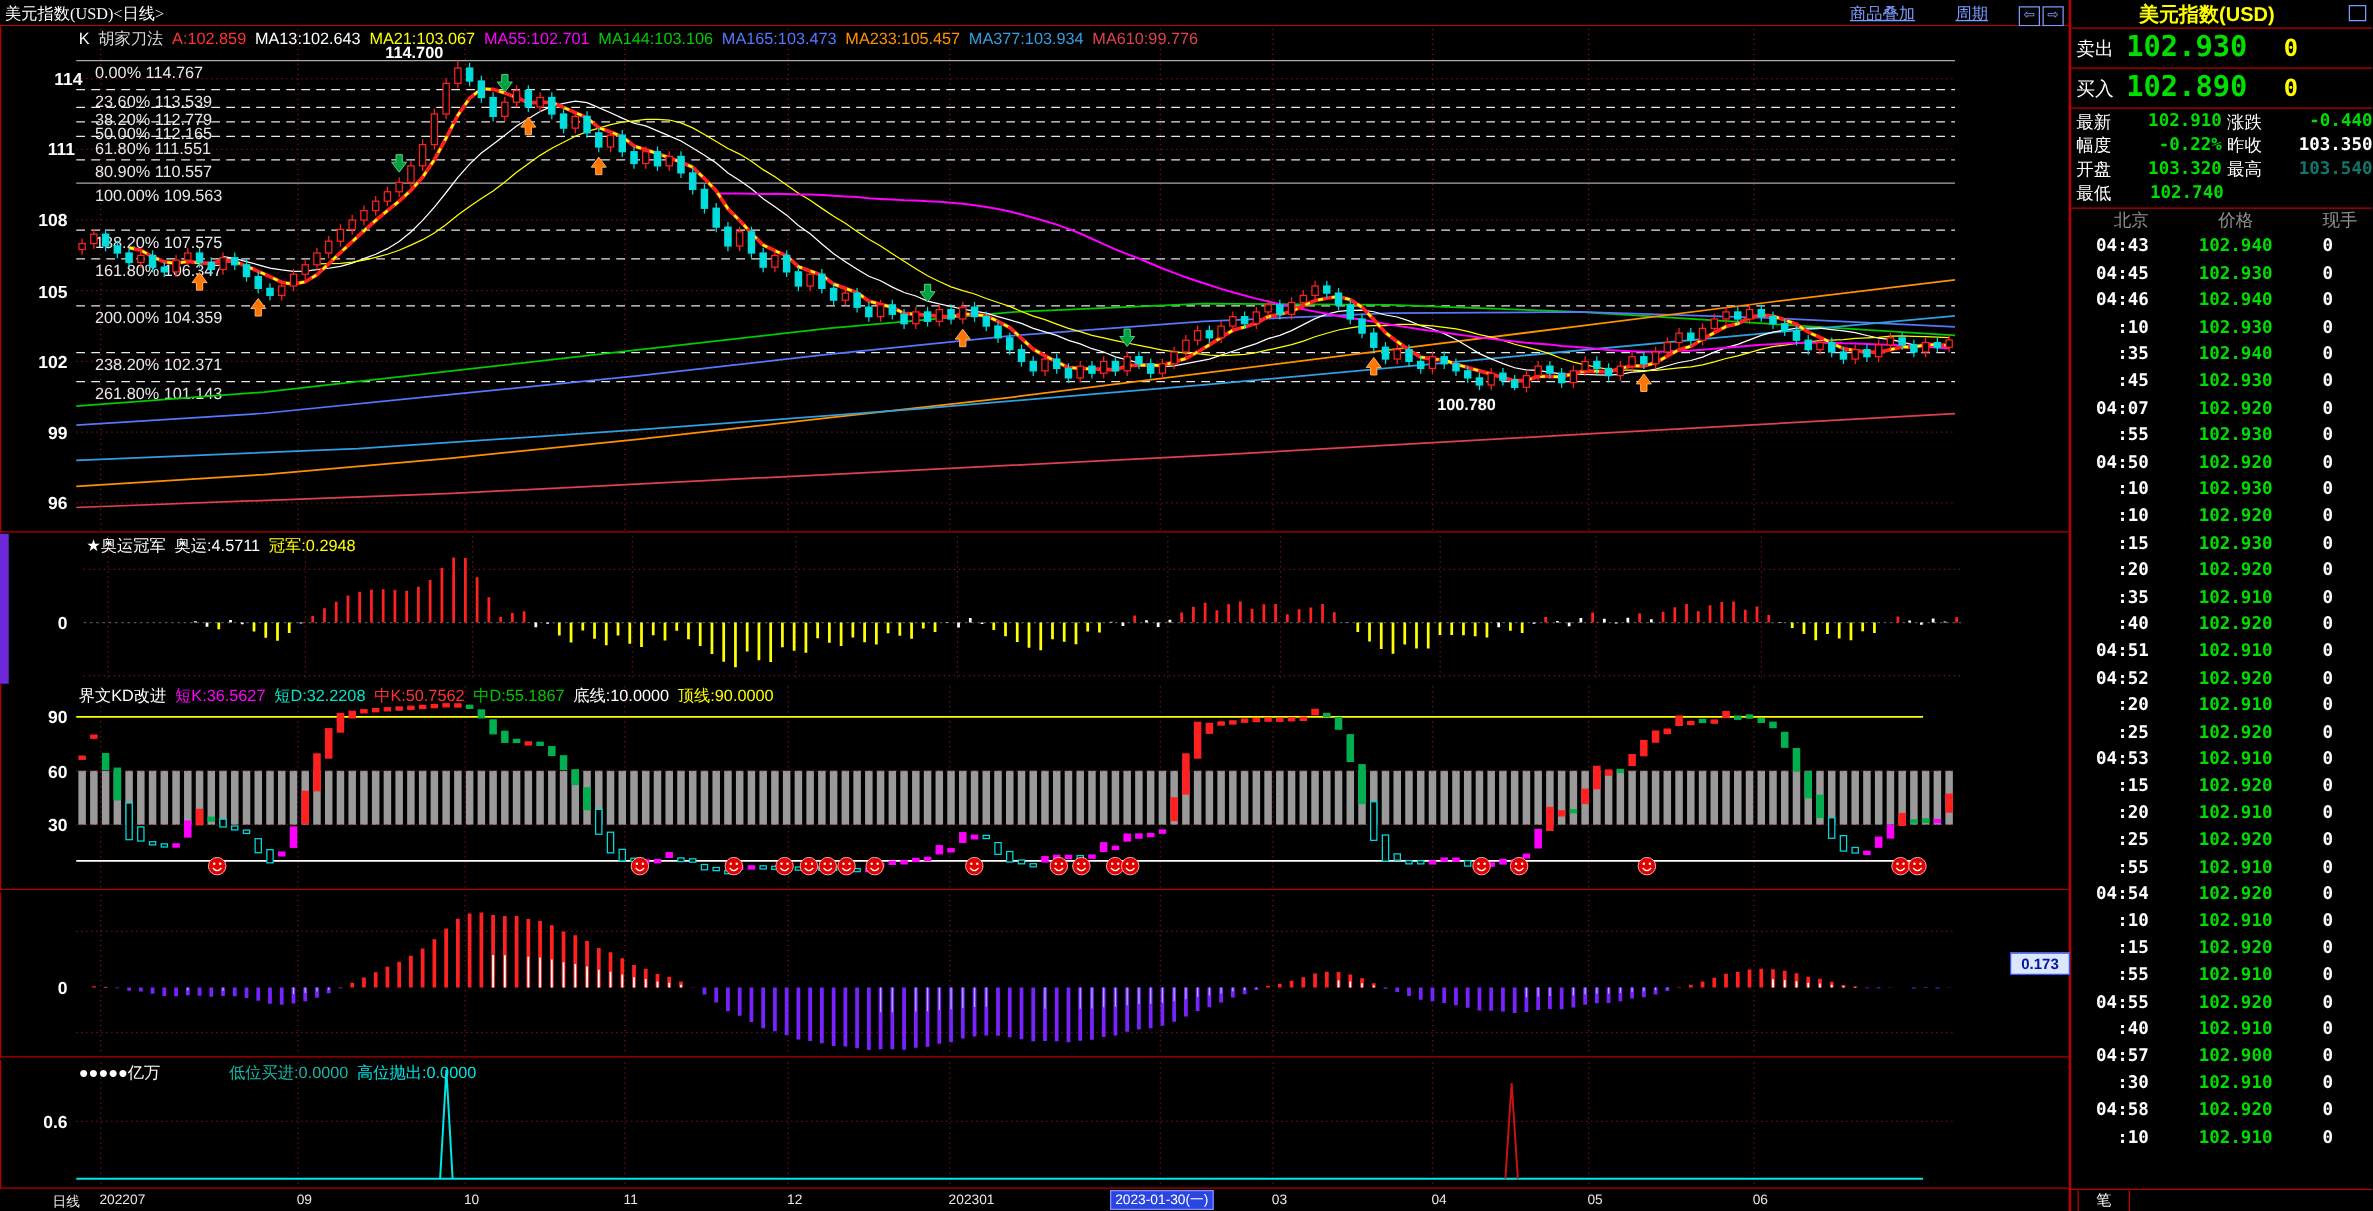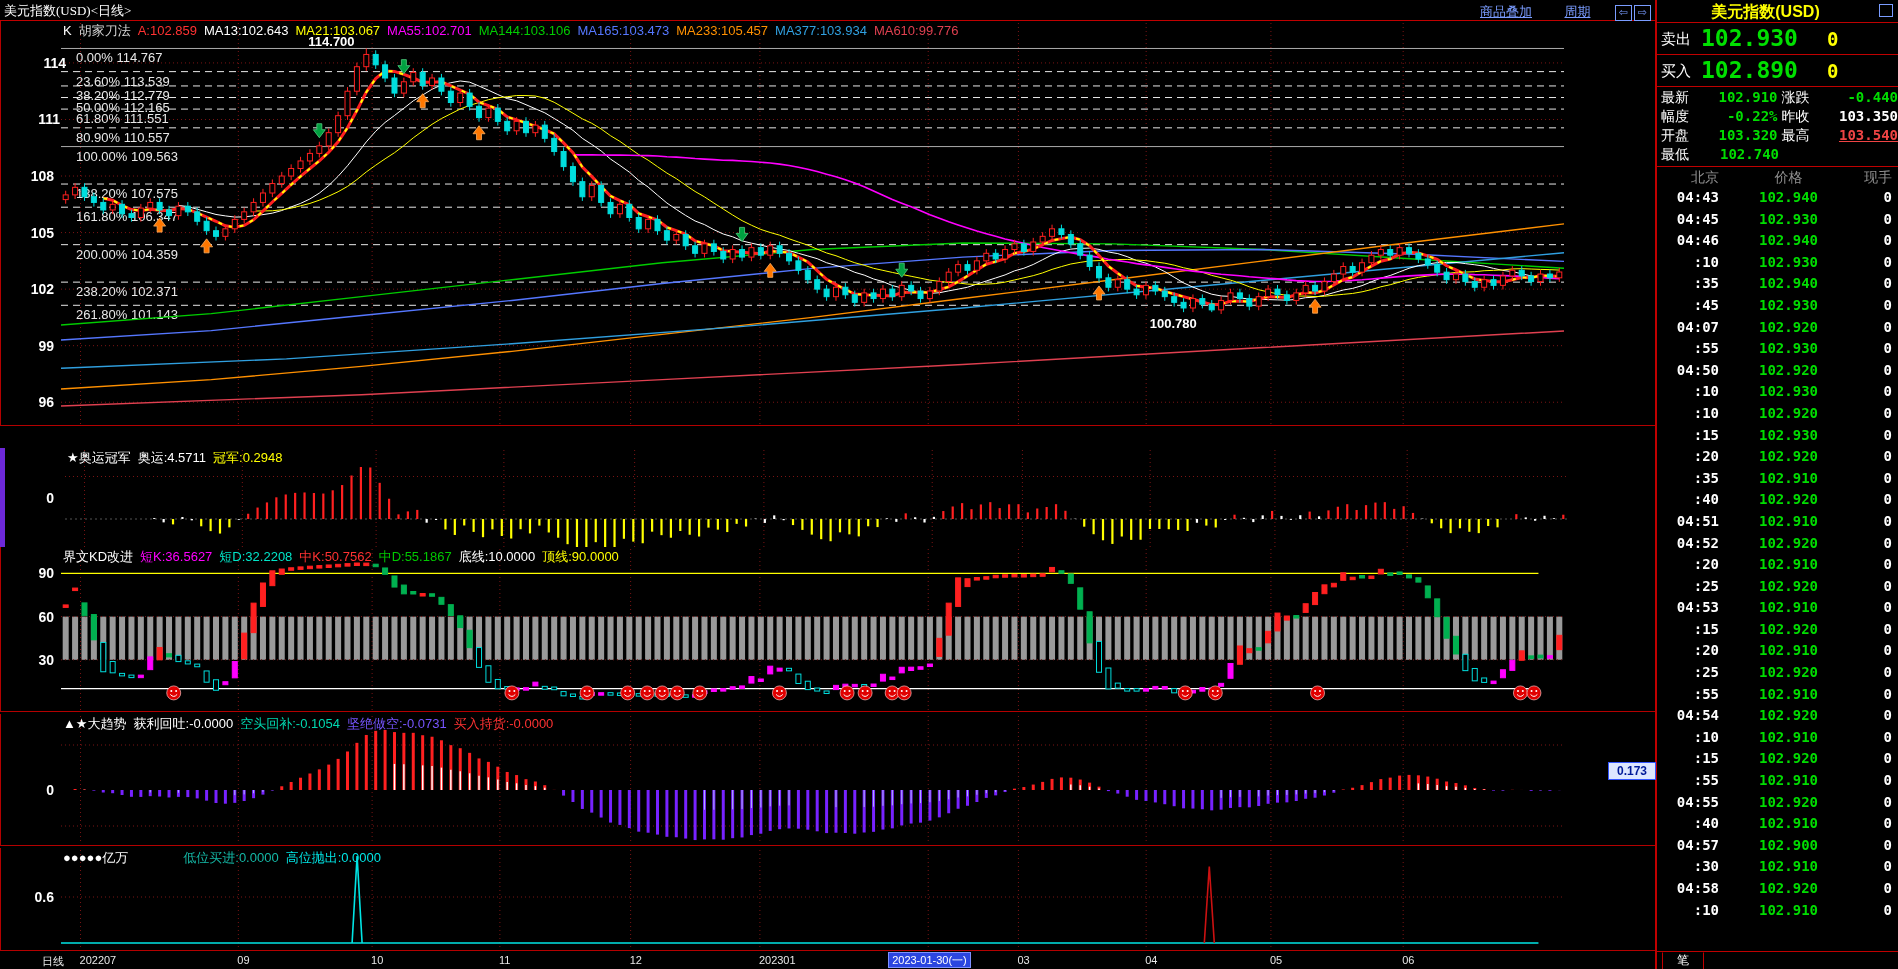--- a/index.html
+++ b/index.html
@@ -35,26 +35,26 @@
   .bigrow{position:relative;height:31px;border-bottom:1px solid #c00000;}
   .bigrow .lbl{position:absolute;left:4px;top:7px;color:#fff;font-size:15px;}
   .bigrow .px{position:absolute;left:44px;top:2px;color:#00e000;font-size:23px;font-weight:bold;
     font-family:"DejaVu Sans Mono",monospace;}
   .bigrow .q0{position:absolute;left:170px;top:5px;color:#ffff00;font-size:19px;font-weight:bold;
     font-family:"DejaVu Sans Mono",monospace;}
   #qstats{border-bottom:1px solid #c00000;padding:1px 0 2px 0;}
   .srow{display:flex;height:19px;line-height:19px;font-size:14px;}
   .srow .sl{color:#fff;padding-left:4px;width:40px;}
   .srow .sv{width:78px;text-align:right;font-weight:bold;font-family:"DejaVu Sans Mono",monospace;}
-  .c-green{color:#00dd00;} .c-red{color:#ef4444;text-decoration:underline;} .c-white{color:#fff;}
+  .c-green{color:#00dd00;} .c-red{color:#0f766e;} .c-white{color:#fff;}
   #tickhead{display:flex;color:#909090;font-size:14px;height:20px;line-height:20px;}
   #ticks .trow{display:flex;height:21.6px;line-height:21.6px;font-size:14px;font-weight:bold;}
   .tt{width:62px;text-align:right;color:#fff;font-family:"DejaVu Sans Mono",monospace;}
   .tp{flex:1;text-align:center;color:#00dd00;font-family:"DejaVu Sans Mono",monospace;}
-  .tv{width:34px;text-align:right;padding-right:6px;color:#fff;font-family:"DejaVu Sans Mono",monospace;}
+  .tv{width:34px;padding-right:6px;color:#fff;font-family:"DejaVu Sans Mono",monospace;}
   #pen-tab{left:1662px;top:952px;width:40px;height:16px;border:1px solid #c00000;border-top:1px solid #000;
     color:#fff;font-size:12px;text-align:center;line-height:15px;cursor:pointer;background:#000;z-index:7;}
   #qbottomline{left:1655px;top:951px;width:243px;height:1px;background:#c00000;}
 </style>
 </head>
 <body>
 
 <div id="stage">
 
   <div id="titlebar" class="abs">
@@ -450,21 +450,21 @@
         <path d="M 1314.0656250000002 278.16199999999986 l -6 8 h 3.5 v 6 h 5 v -6 h 3.5 Z" fill="#ff7700" stroke="#ffb060" stroke-width="0.8"></path>
         <path d="M 318.328125 116.72300000000008 l -6 -8 h 3.5 v -6 h 5 v 6 h 3.5 Z" fill="#00a040" stroke="#50d080" stroke-width="0.8"></path>
         <path d="M 402.871875 52.632999999999974 l -6 -8 h 3.5 v -6 h 5 v 6 h 3.5 Z" fill="#00a040" stroke="#50d080" stroke-width="0.8"></path>
         <path d="M 741.046875 220.39800000000008 l -6 -8 h 3.5 v -6 h 5 v 6 h 3.5 Z" fill="#00a040" stroke="#50d080" stroke-width="0.8"></path>
         <path d="M 900.740625 256.21299999999997 l -6 -8 h 3.5 v -6 h 5 v 6 h 3.5 Z" fill="#00a040" stroke="#50d080" stroke-width="0.8"></path>
         <text x="307.296875" y="25.472050000000024" fill="#fff" font-size="13px" font-weight="bold">114.700</text>
         <text x="1148.7343750000002" y="307.12699999999995" fill="#fff" font-size="13px" font-weight="bold">100.780</text>
       </svg>
   </div>
 
-  <div class="panel abs" id="panel-aoyun" style="top:448px;height:143px;border-left:5px solid #6d28d9;">
+  <div class="panel abs" id="panel-aoyun" style="top:427px;height:143px;border-left:7px solid #6d28d9;">
     <div class="phead" id="head-aoyun"><span style="color: rgb(255, 255, 255);">★奥运冠军</span><span style="color: rgb(255, 255, 255);">奥运:4.5711</span><span style="color: rgb(255, 255, 0);">冠军:0.2948</span></div>
     <svg id="svg-aoyun" width="1655" height="119">
         <line x1="79.539" y1="2" x2="79.539" y2="117" stroke="#7a1414" stroke-dasharray="1,3"></line>
         <line x1="237.35399999999998" y1="2" x2="237.35399999999998" y2="117" stroke="#7a1414" stroke-dasharray="1,3"></line>
         <line x1="371.121" y1="2" x2="371.121" y2="117" stroke="#7a1414" stroke-dasharray="1,3"></line>
         <line x1="498.876" y1="2" x2="498.876" y2="117" stroke="#7a1414" stroke-dasharray="1,3"></line>
         <line x1="629.6370000000001" y1="2" x2="629.6370000000001" y2="117" stroke="#7a1414" stroke-dasharray="1,3"></line>
         <line x1="758.895" y1="2" x2="758.895" y2="117" stroke="#7a1414" stroke-dasharray="1,3"></line>
         <line x1="927.2309999999999" y1="2" x2="927.2309999999999" y2="117" stroke="#7a1414" stroke-dasharray="1,3"></line>
         <line x1="1017.4110000000001" y1="2" x2="1017.4110000000001" y2="117" stroke="#7a1414" stroke-dasharray="1,3"></line>
@@ -1080,21 +1080,20 @@
         <g>
           <circle cx="1532.94" cy="145.92" r="7" fill="#e00000" stroke="#ffc0c0" stroke-width="0.7"></circle>
           <circle cx="1530.54" cy="143.92" r="1" fill="#fff"></circle>
           <circle cx="1535.3400000000001" cy="143.92" r="1" fill="#fff"></circle>
           <path d="M 1529.54 147.42 Q 1532.94 151.42 1536.3400000000001 147.42" fill="none" stroke="#fff" stroke-width="1"></path>
         </g>
       </svg>
   </div>
 
   <div class="panel abs" id="panel-dqs" style="top:714px;height:132px;border-left:1px solid #b40000;">
-    <div class="phead" id="head-dqs"><span style="color: rgb(255, 255, 255);">▲★大趋势</span><span style="color: rgb(255, 255, 255);">获利回吐:-0.0000</span><span style="color: rgb(0, 216, 176);">空头回补:-0.1054</span><span style="color: rgb(119, 85, 255);">坚绝做空:-0.0731</span><span style="color: rgb(255, 50, 50);">买入持货:-0.0000</span></div>
     <svg id="svg-dqs" width="1655" height="132">
         <line x1="79.539" y1="2" x2="79.539" y2="130" stroke="#7a1414" stroke-dasharray="1,3"></line>
         <line x1="237.35399999999998" y1="2" x2="237.35399999999998" y2="130" stroke="#7a1414" stroke-dasharray="1,3"></line>
         <line x1="371.121" y1="2" x2="371.121" y2="130" stroke="#7a1414" stroke-dasharray="1,3"></line>
         <line x1="498.876" y1="2" x2="498.876" y2="130" stroke="#7a1414" stroke-dasharray="1,3"></line>
         <line x1="629.6370000000001" y1="2" x2="629.6370000000001" y2="130" stroke="#7a1414" stroke-dasharray="1,3"></line>
         <line x1="758.895" y1="2" x2="758.895" y2="130" stroke="#7a1414" stroke-dasharray="1,3"></line>
         <line x1="927.2309999999999" y1="2" x2="927.2309999999999" y2="130" stroke="#7a1414" stroke-dasharray="1,3"></line>
         <line x1="1017.4110000000001" y1="2" x2="1017.4110000000001" y2="130" stroke="#7a1414" stroke-dasharray="1,3"></line>
         <line x1="1145.166" y1="2" x2="1145.166" y2="130" stroke="#7a1414" stroke-dasharray="1,3"></line>

